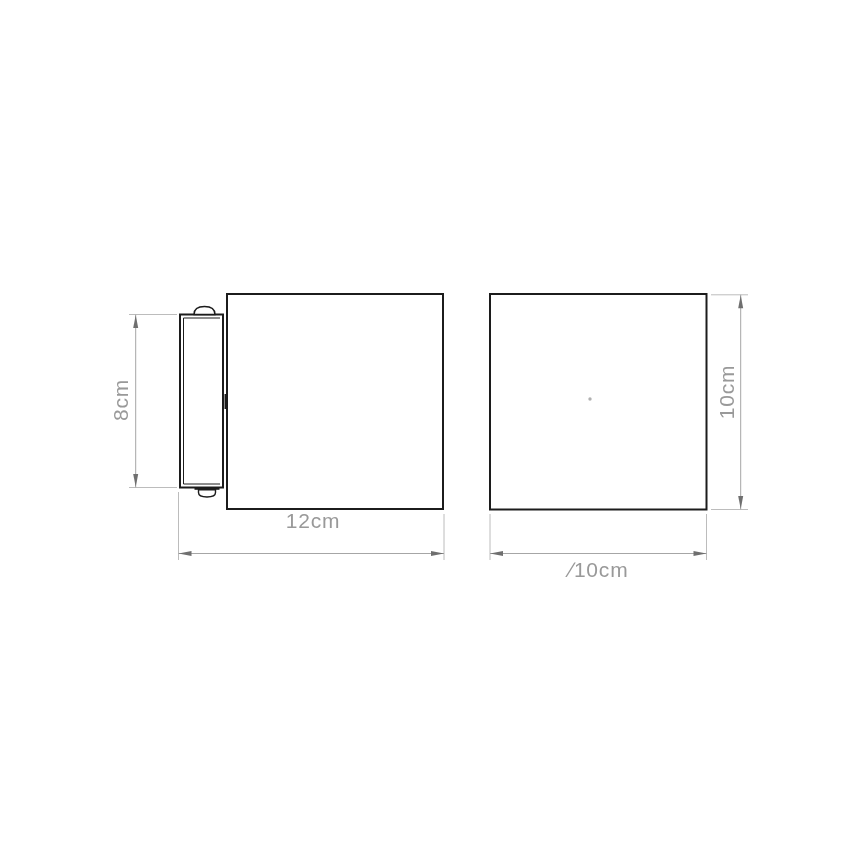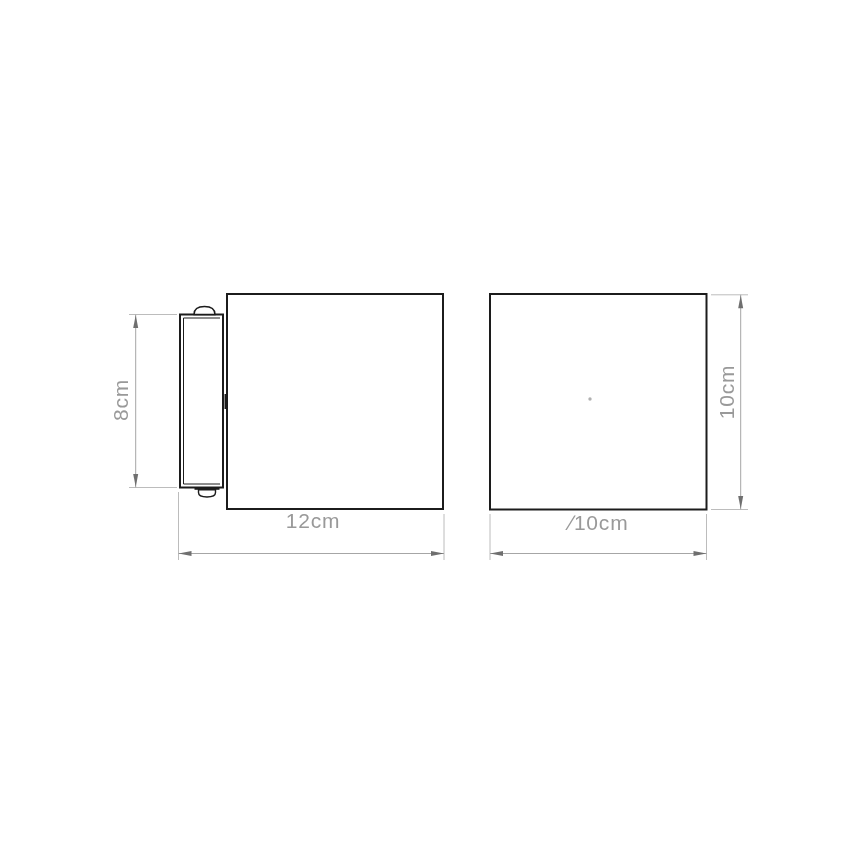--- a/index.html
+++ b/index.html
@@ -94,14 +94,14 @@
       <circle class="center-dot" cx="590" cy="399" r="1.7"></circle>
     </g>
   </svg>
 
   <div class="dim-label vertical" style="left:121px;top:400px;">8cm</div>
 
   <div class="dim-label" style="left:313px;top:521px;">12cm</div>
 
   <div class="dim-label vertical" style="left:727px;top:392px;">10cm</div>
 
-  <div class="dim-label" style="left:599px;top:523px;">∕10cm</div>
+  <div class="dim-label" style="left:599px;top:570px;">∕10cm</div>
 </div>
 
 </body></html>

